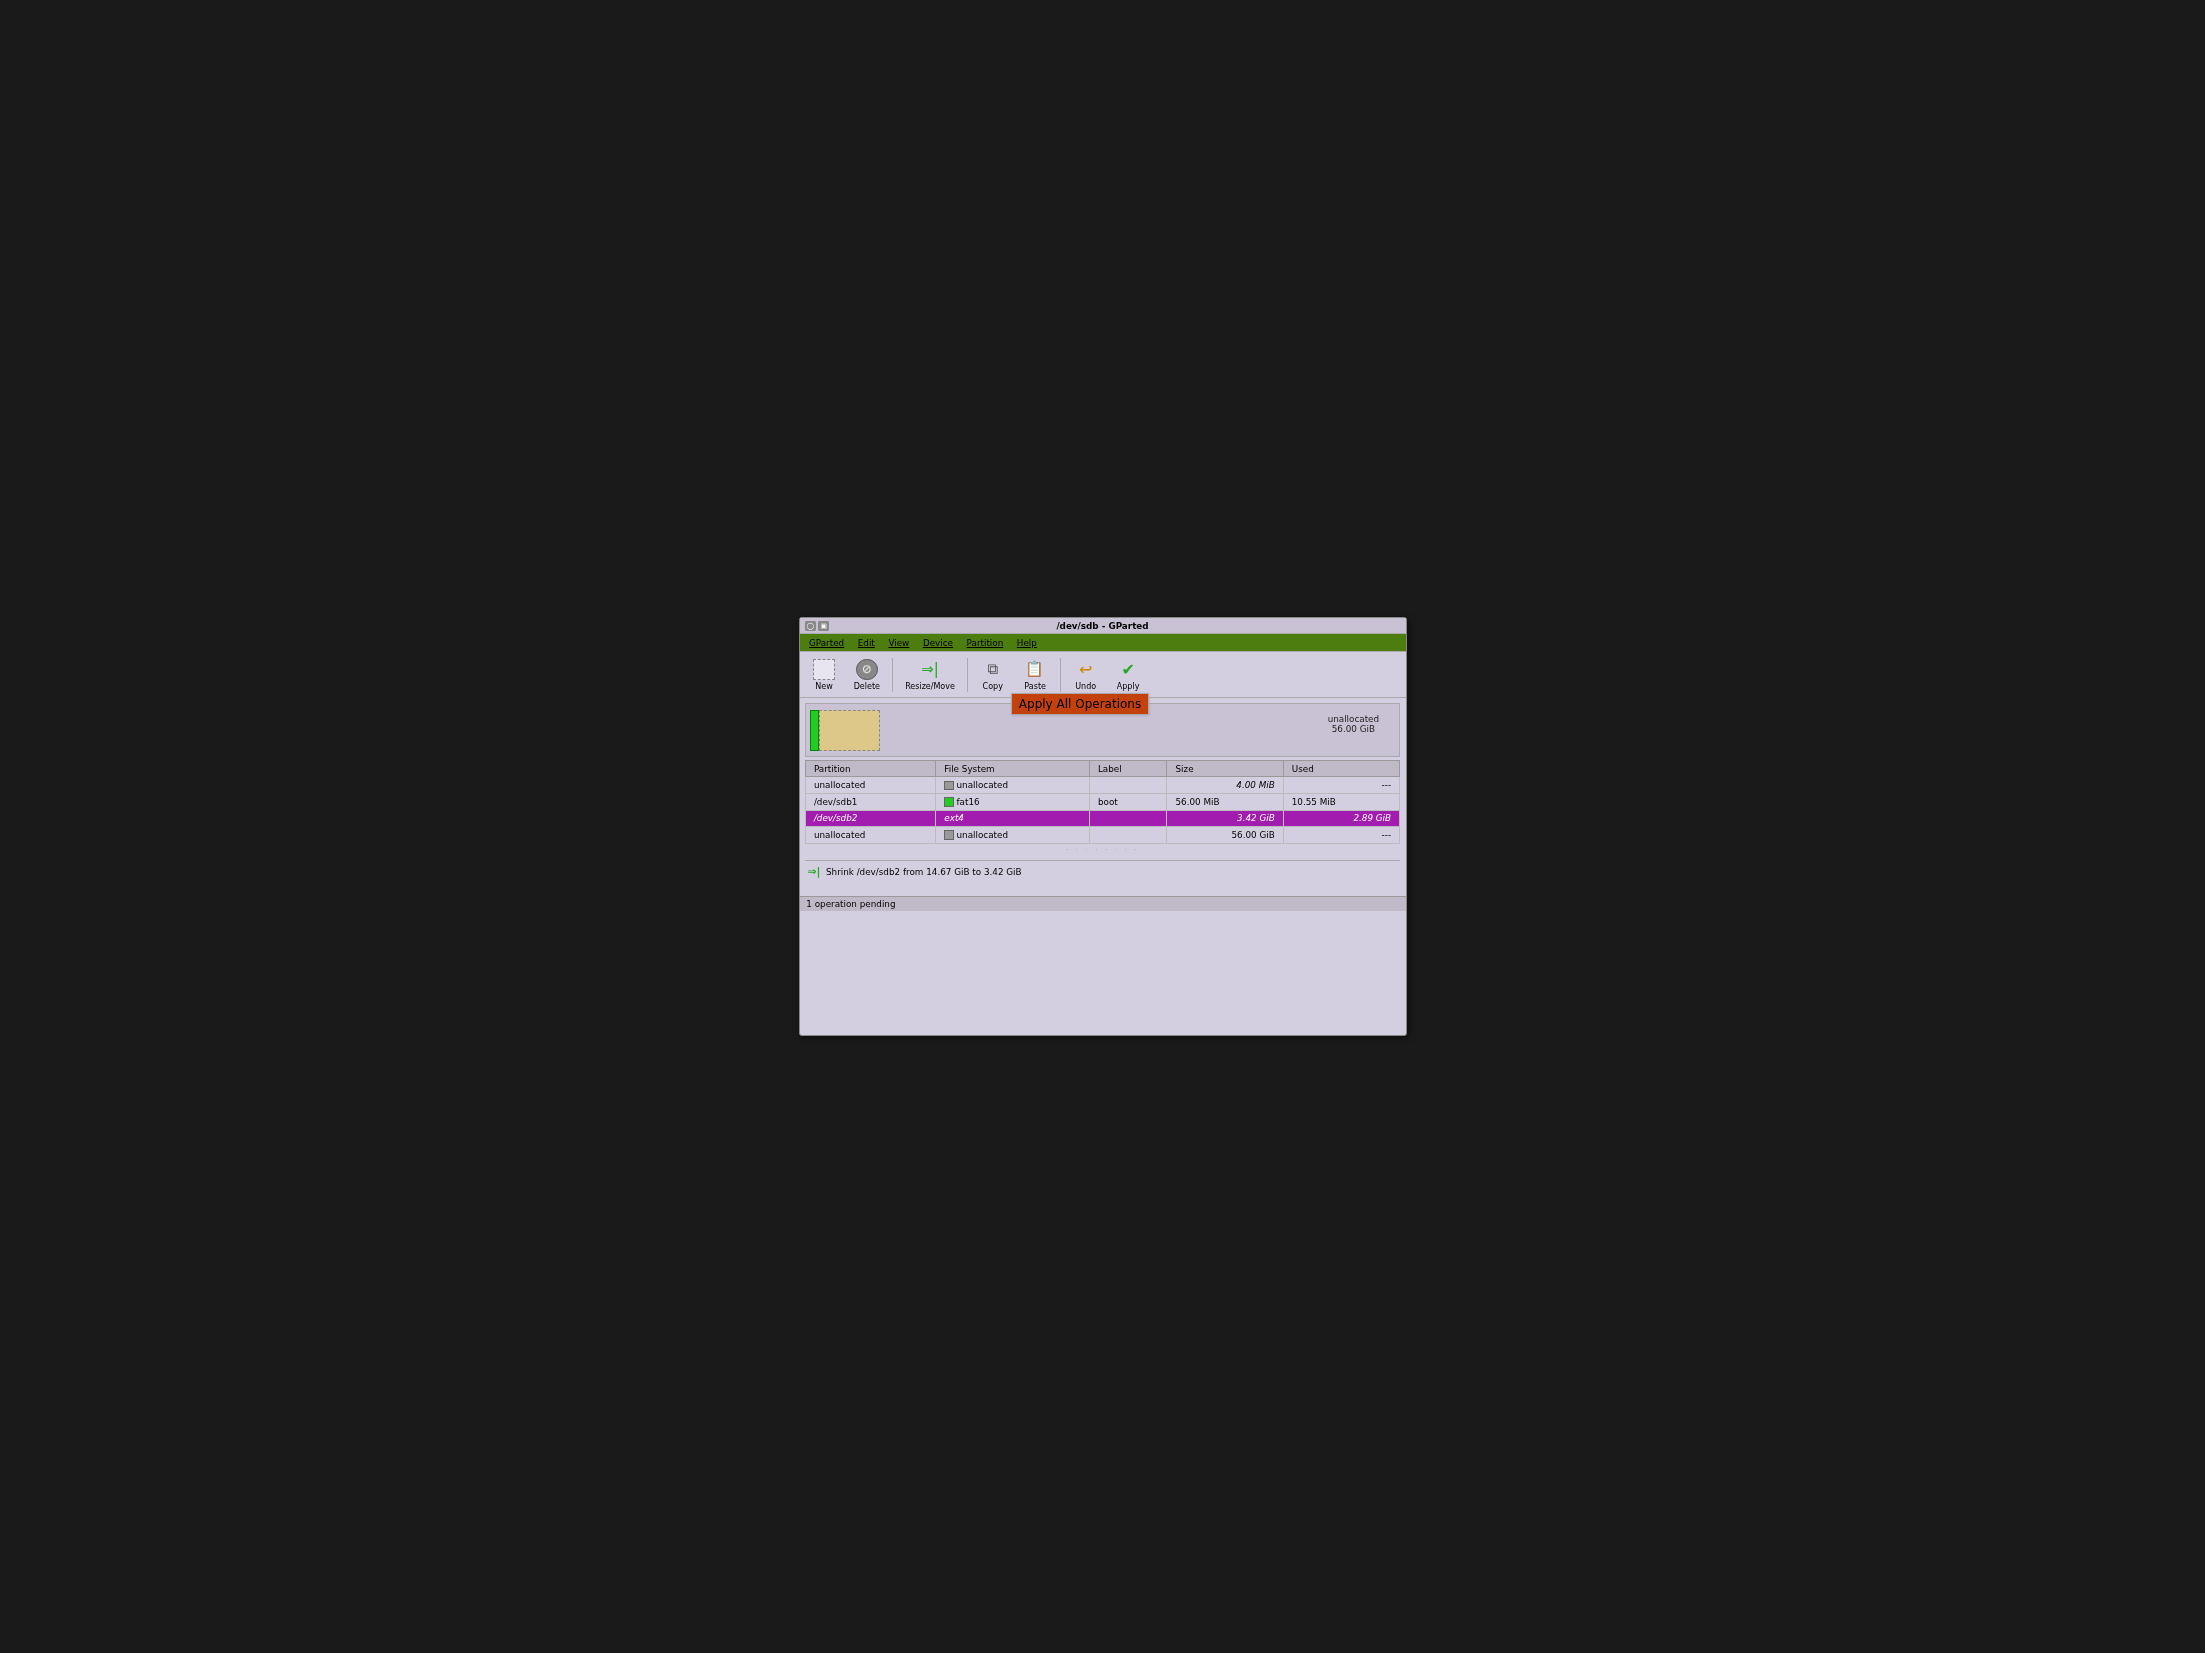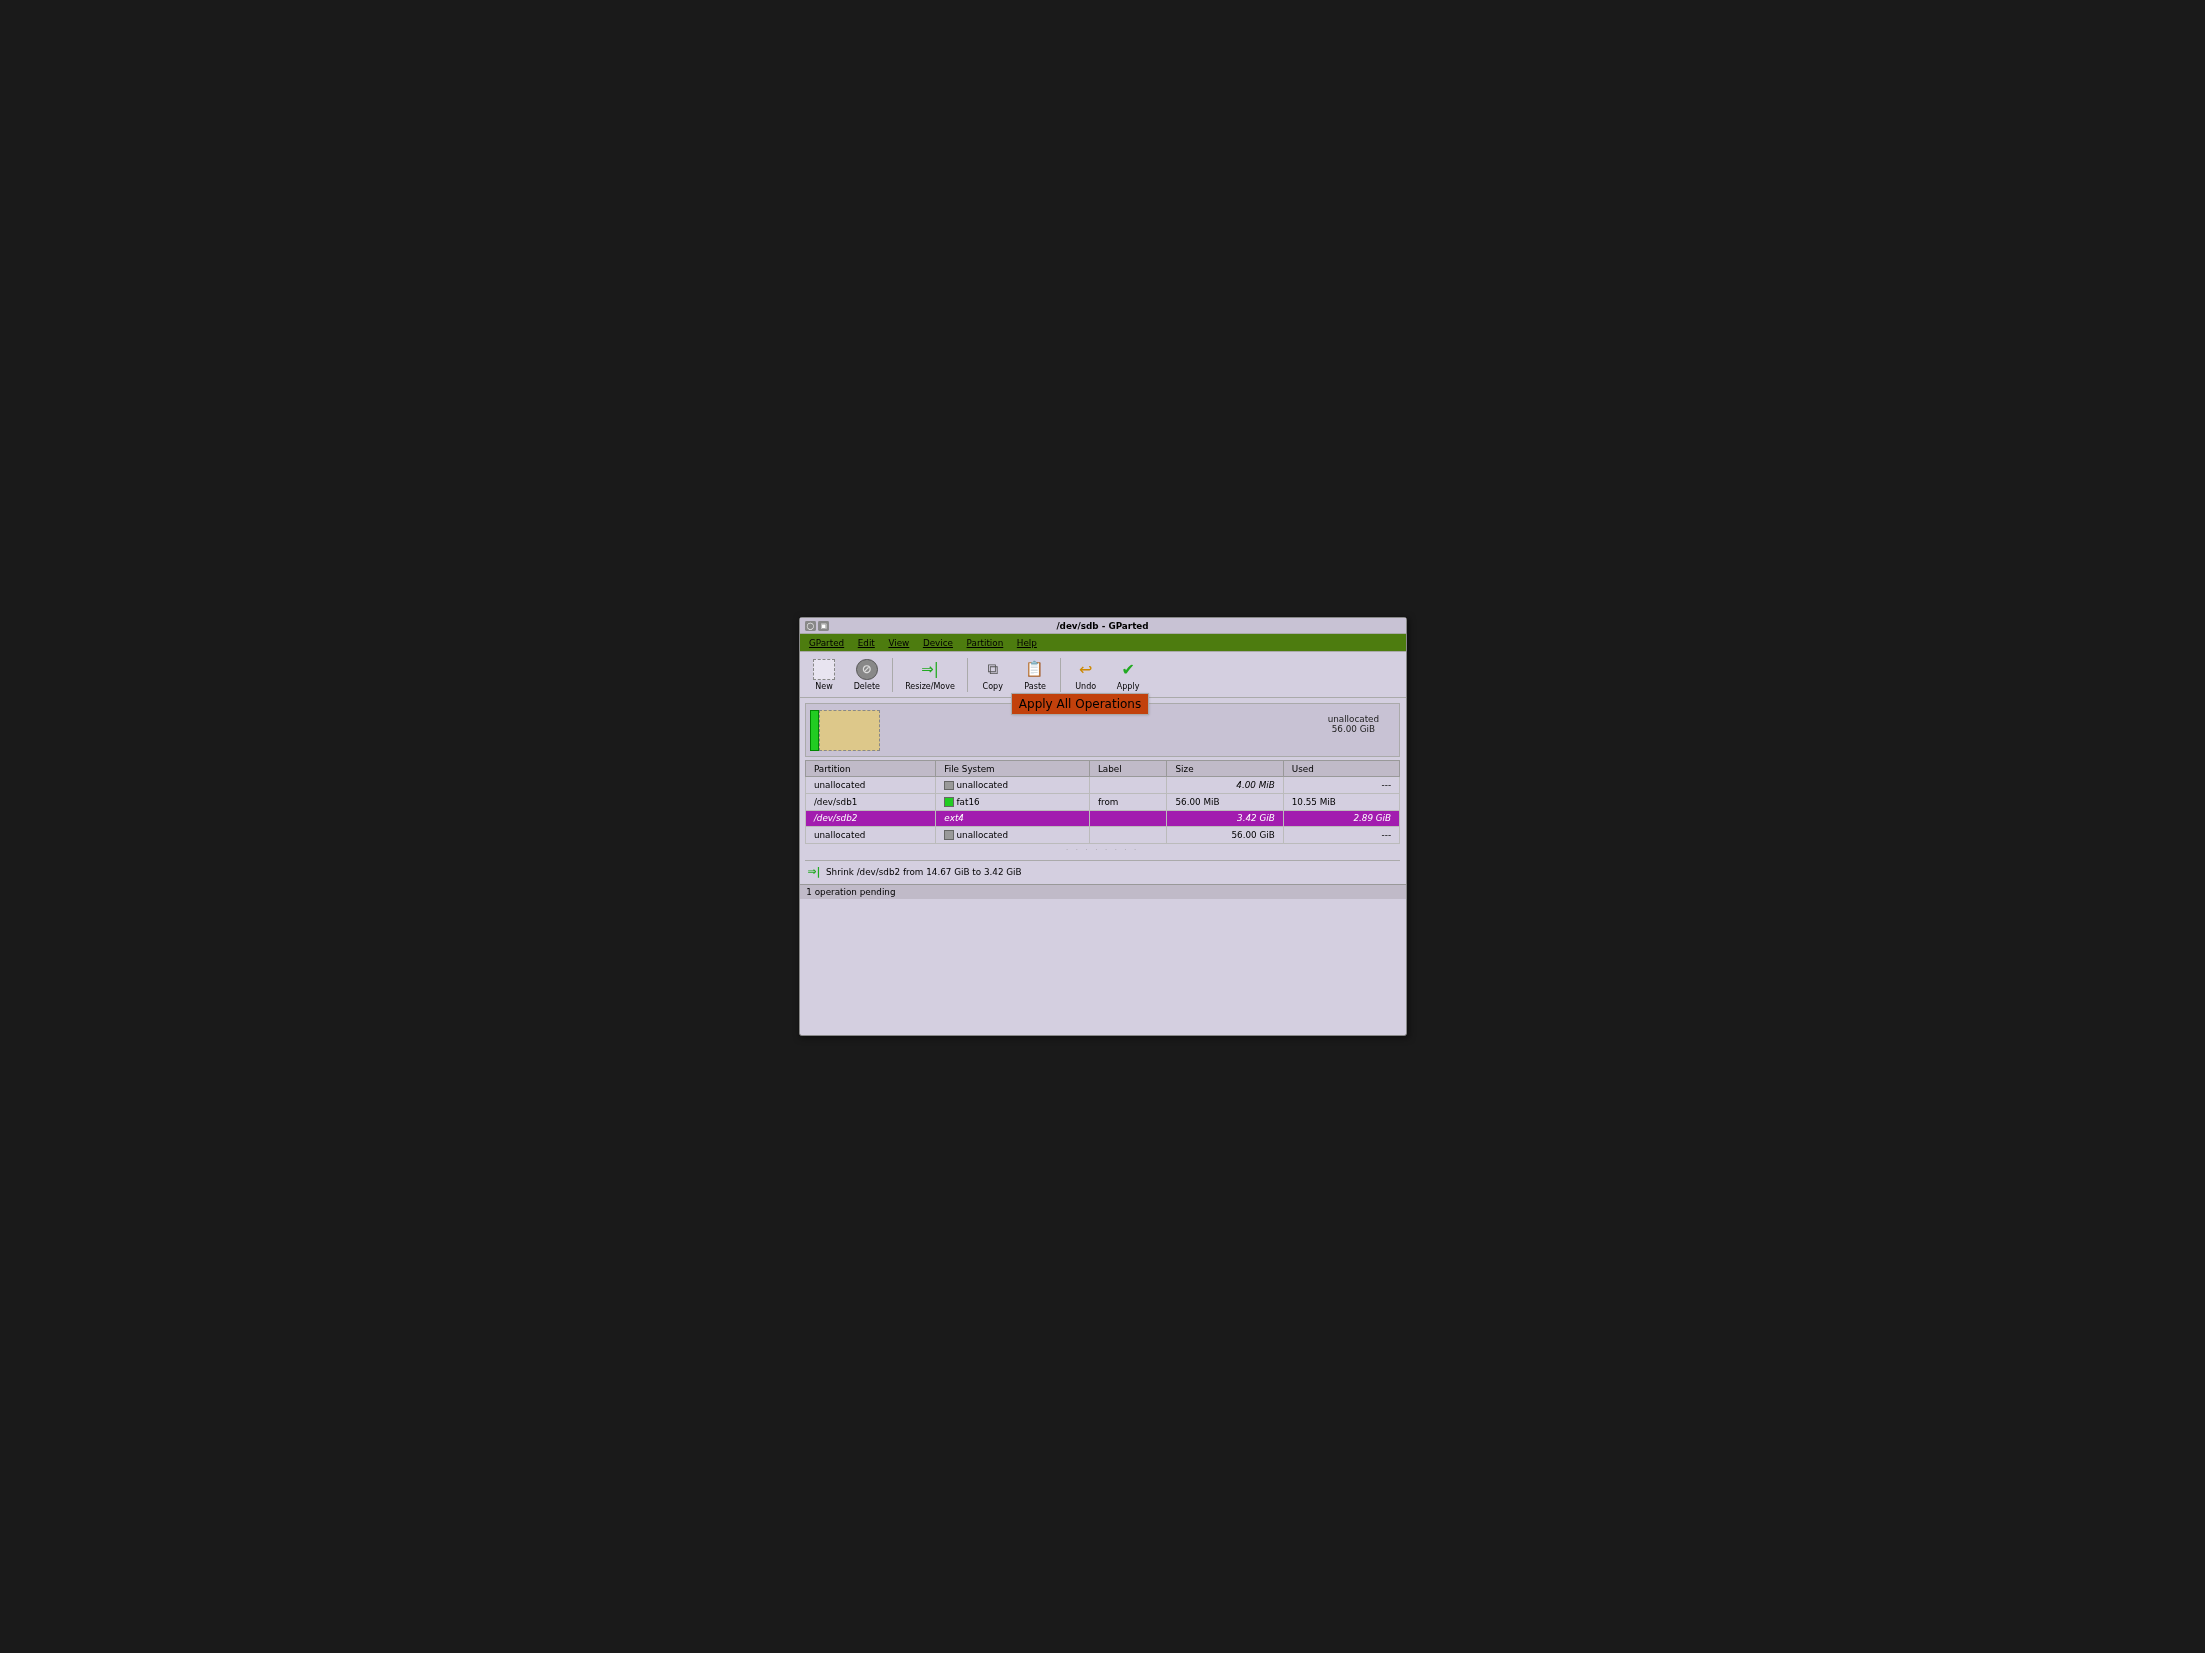--- a/index.html
+++ b/index.html
@@ -248,21 +248,21 @@
     .op-icon {
       color: #22aa22;
       font-size: 10.8px;
       font-weight: bold;
     }
     .status-bar {
       background: #c0bac8;
       border-top: 0.7px solid #999;
       padding: 2px 6.8px;
       font-size: 8.8px;
-      margin-top: 4px;
+      margin-top: 16px;
     }
     .dots-divider {
       text-align: center;
       color: #999;
       font-size: 6.8px;
       letter-spacing: 2.7px;
       margin: 2.7px 0;
     }
   </style>
 </head>
@@ -355,21 +355,21 @@
     <tr>
           <td>unallocated</td>
           <td><span class="fs-color fs-gray"></span>unallocated</td>
           <td></td>
           <td style="text-align: right; font-style: italic;">4.00 MiB</td>
           <td style="text-align: right;">---</td>
         </tr>
         <tr>
           <td>/dev/sdb1</td>
           <td><span class="fs-color fs-green"></span>fat16</td>
-          <td>from</td>
+          <td>boot</td>
           <td style="text-align: left; margin-top: 10px;">56.00 MiB</td>
           <td style="text-align: left;">10.55 MiB</td>
         </tr>
         <tr class="selected">
           <td>/dev/sdb2</td>
           <td>ext4</td>
           <td></td>
           <td style="text-align: right;">3.42 GiB</td>
           <td style="text-align: right;">2.89 GiB</td>
         </tr>

